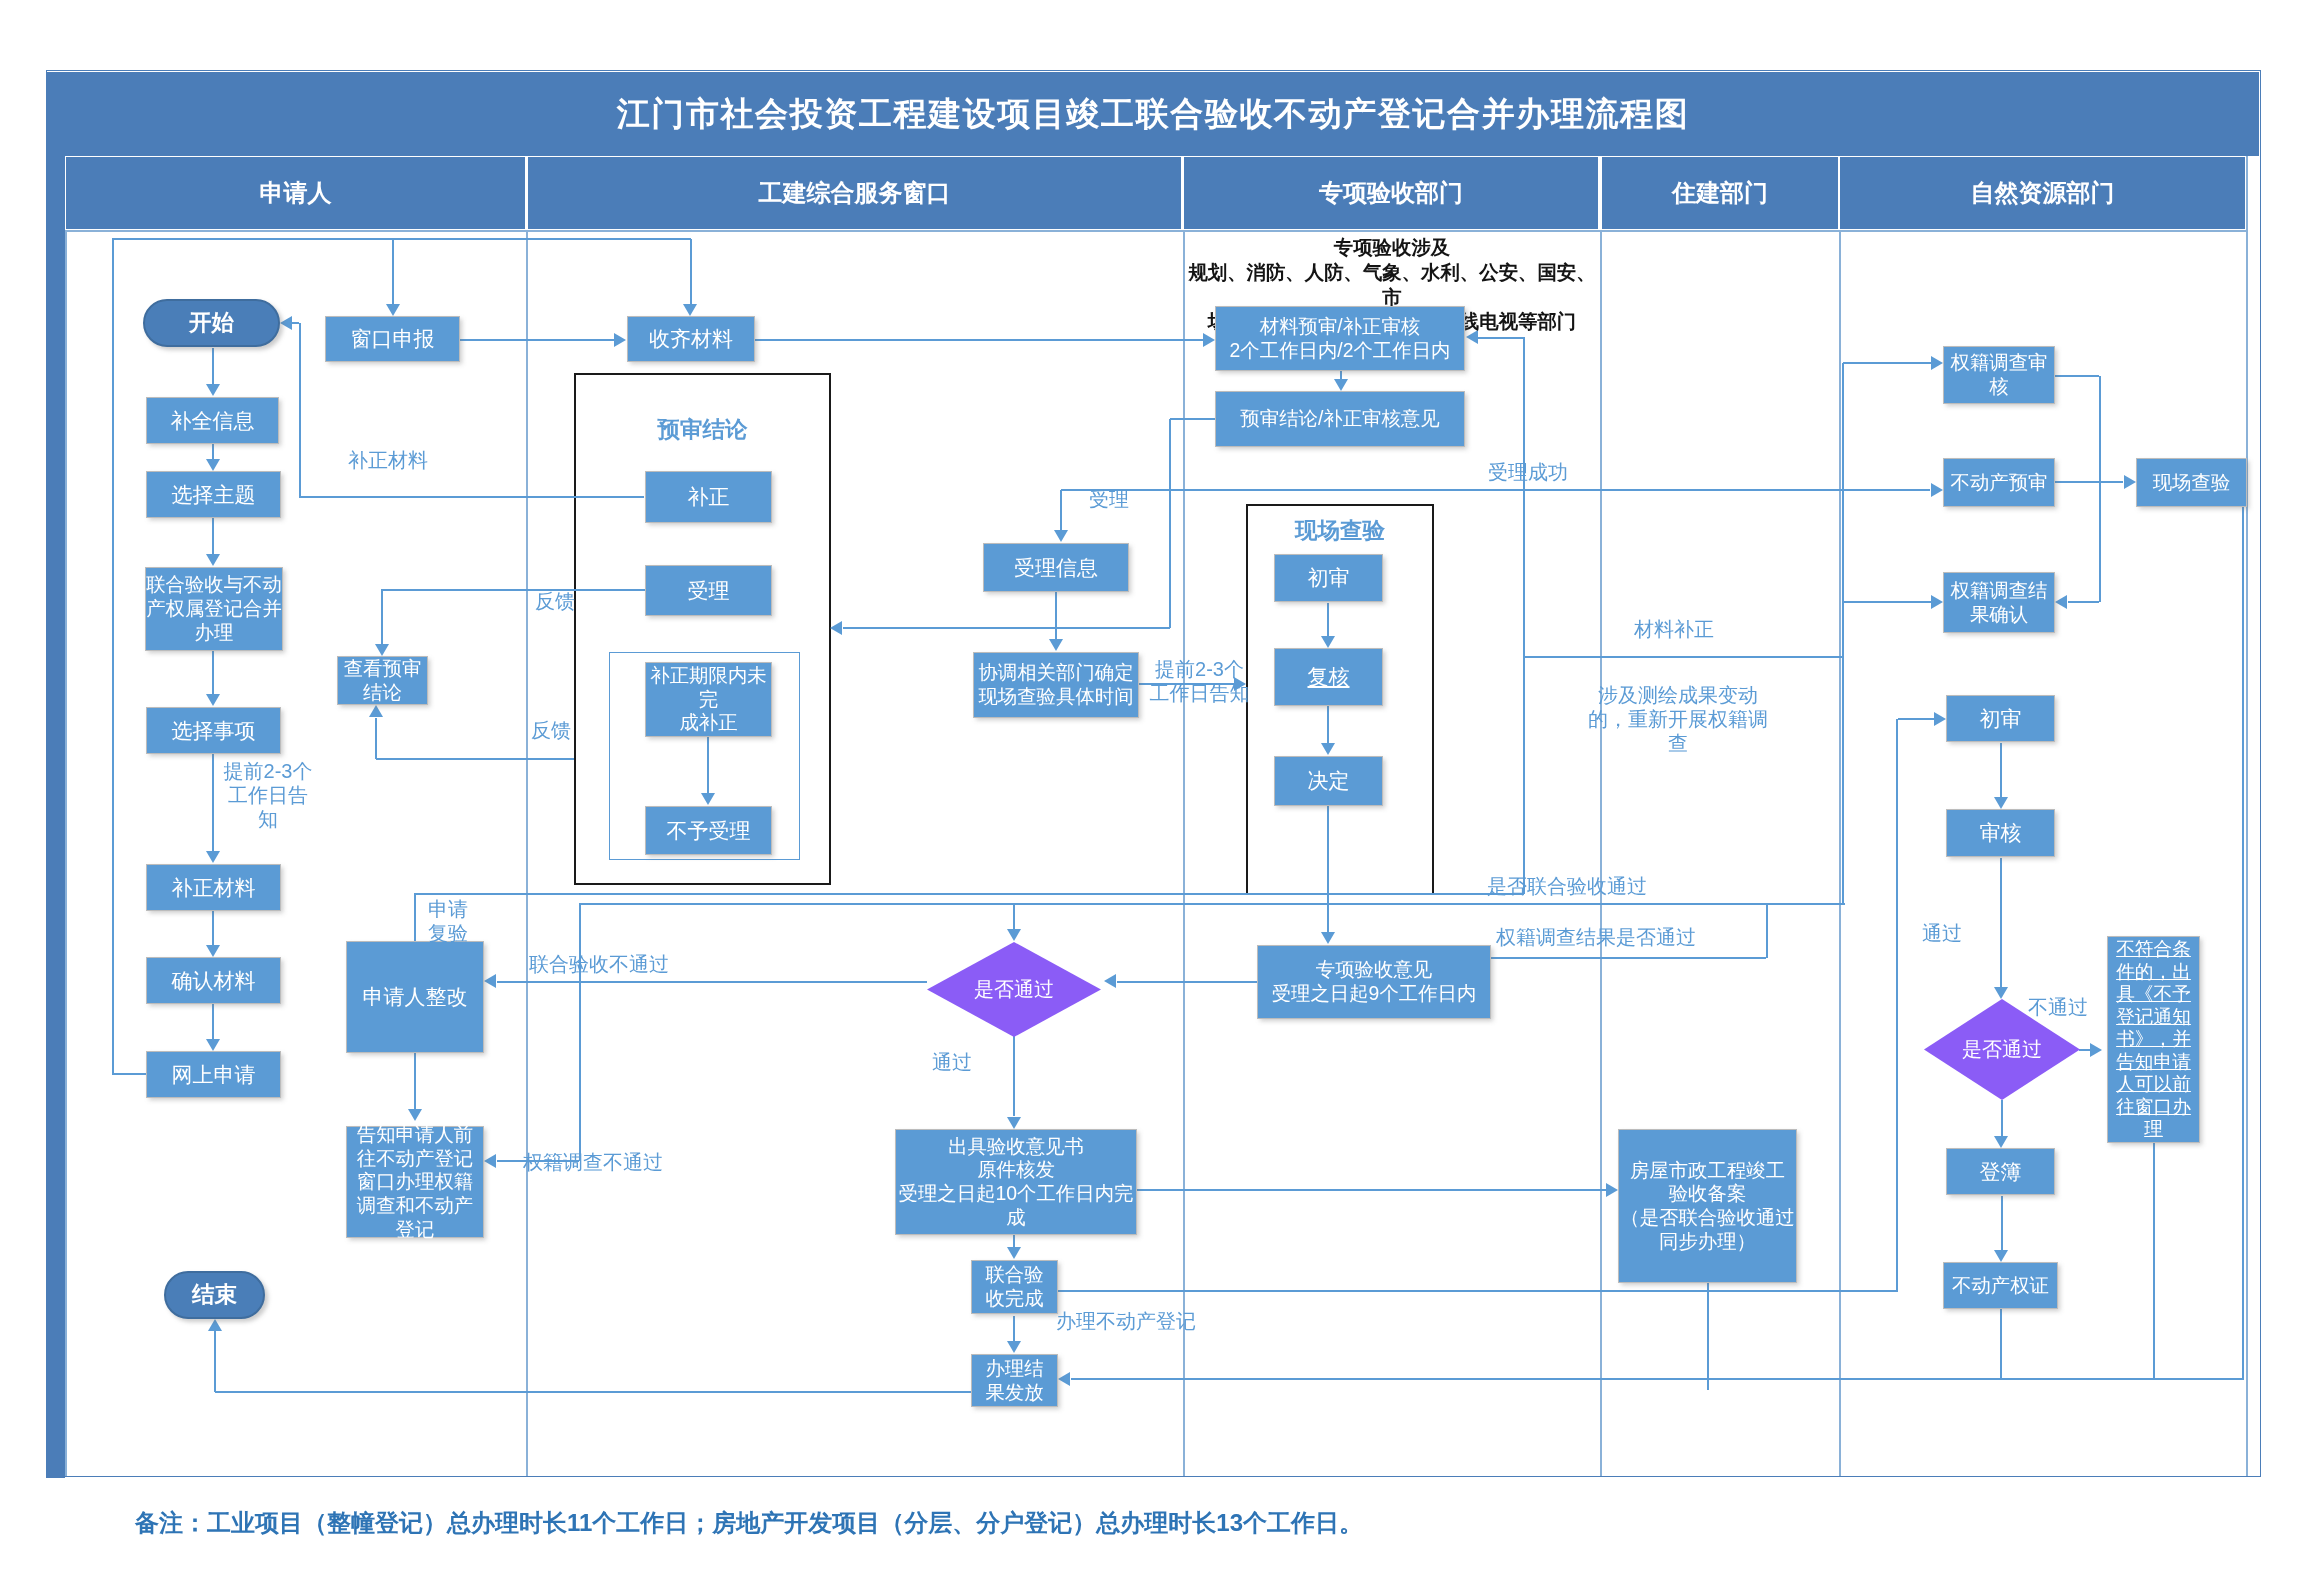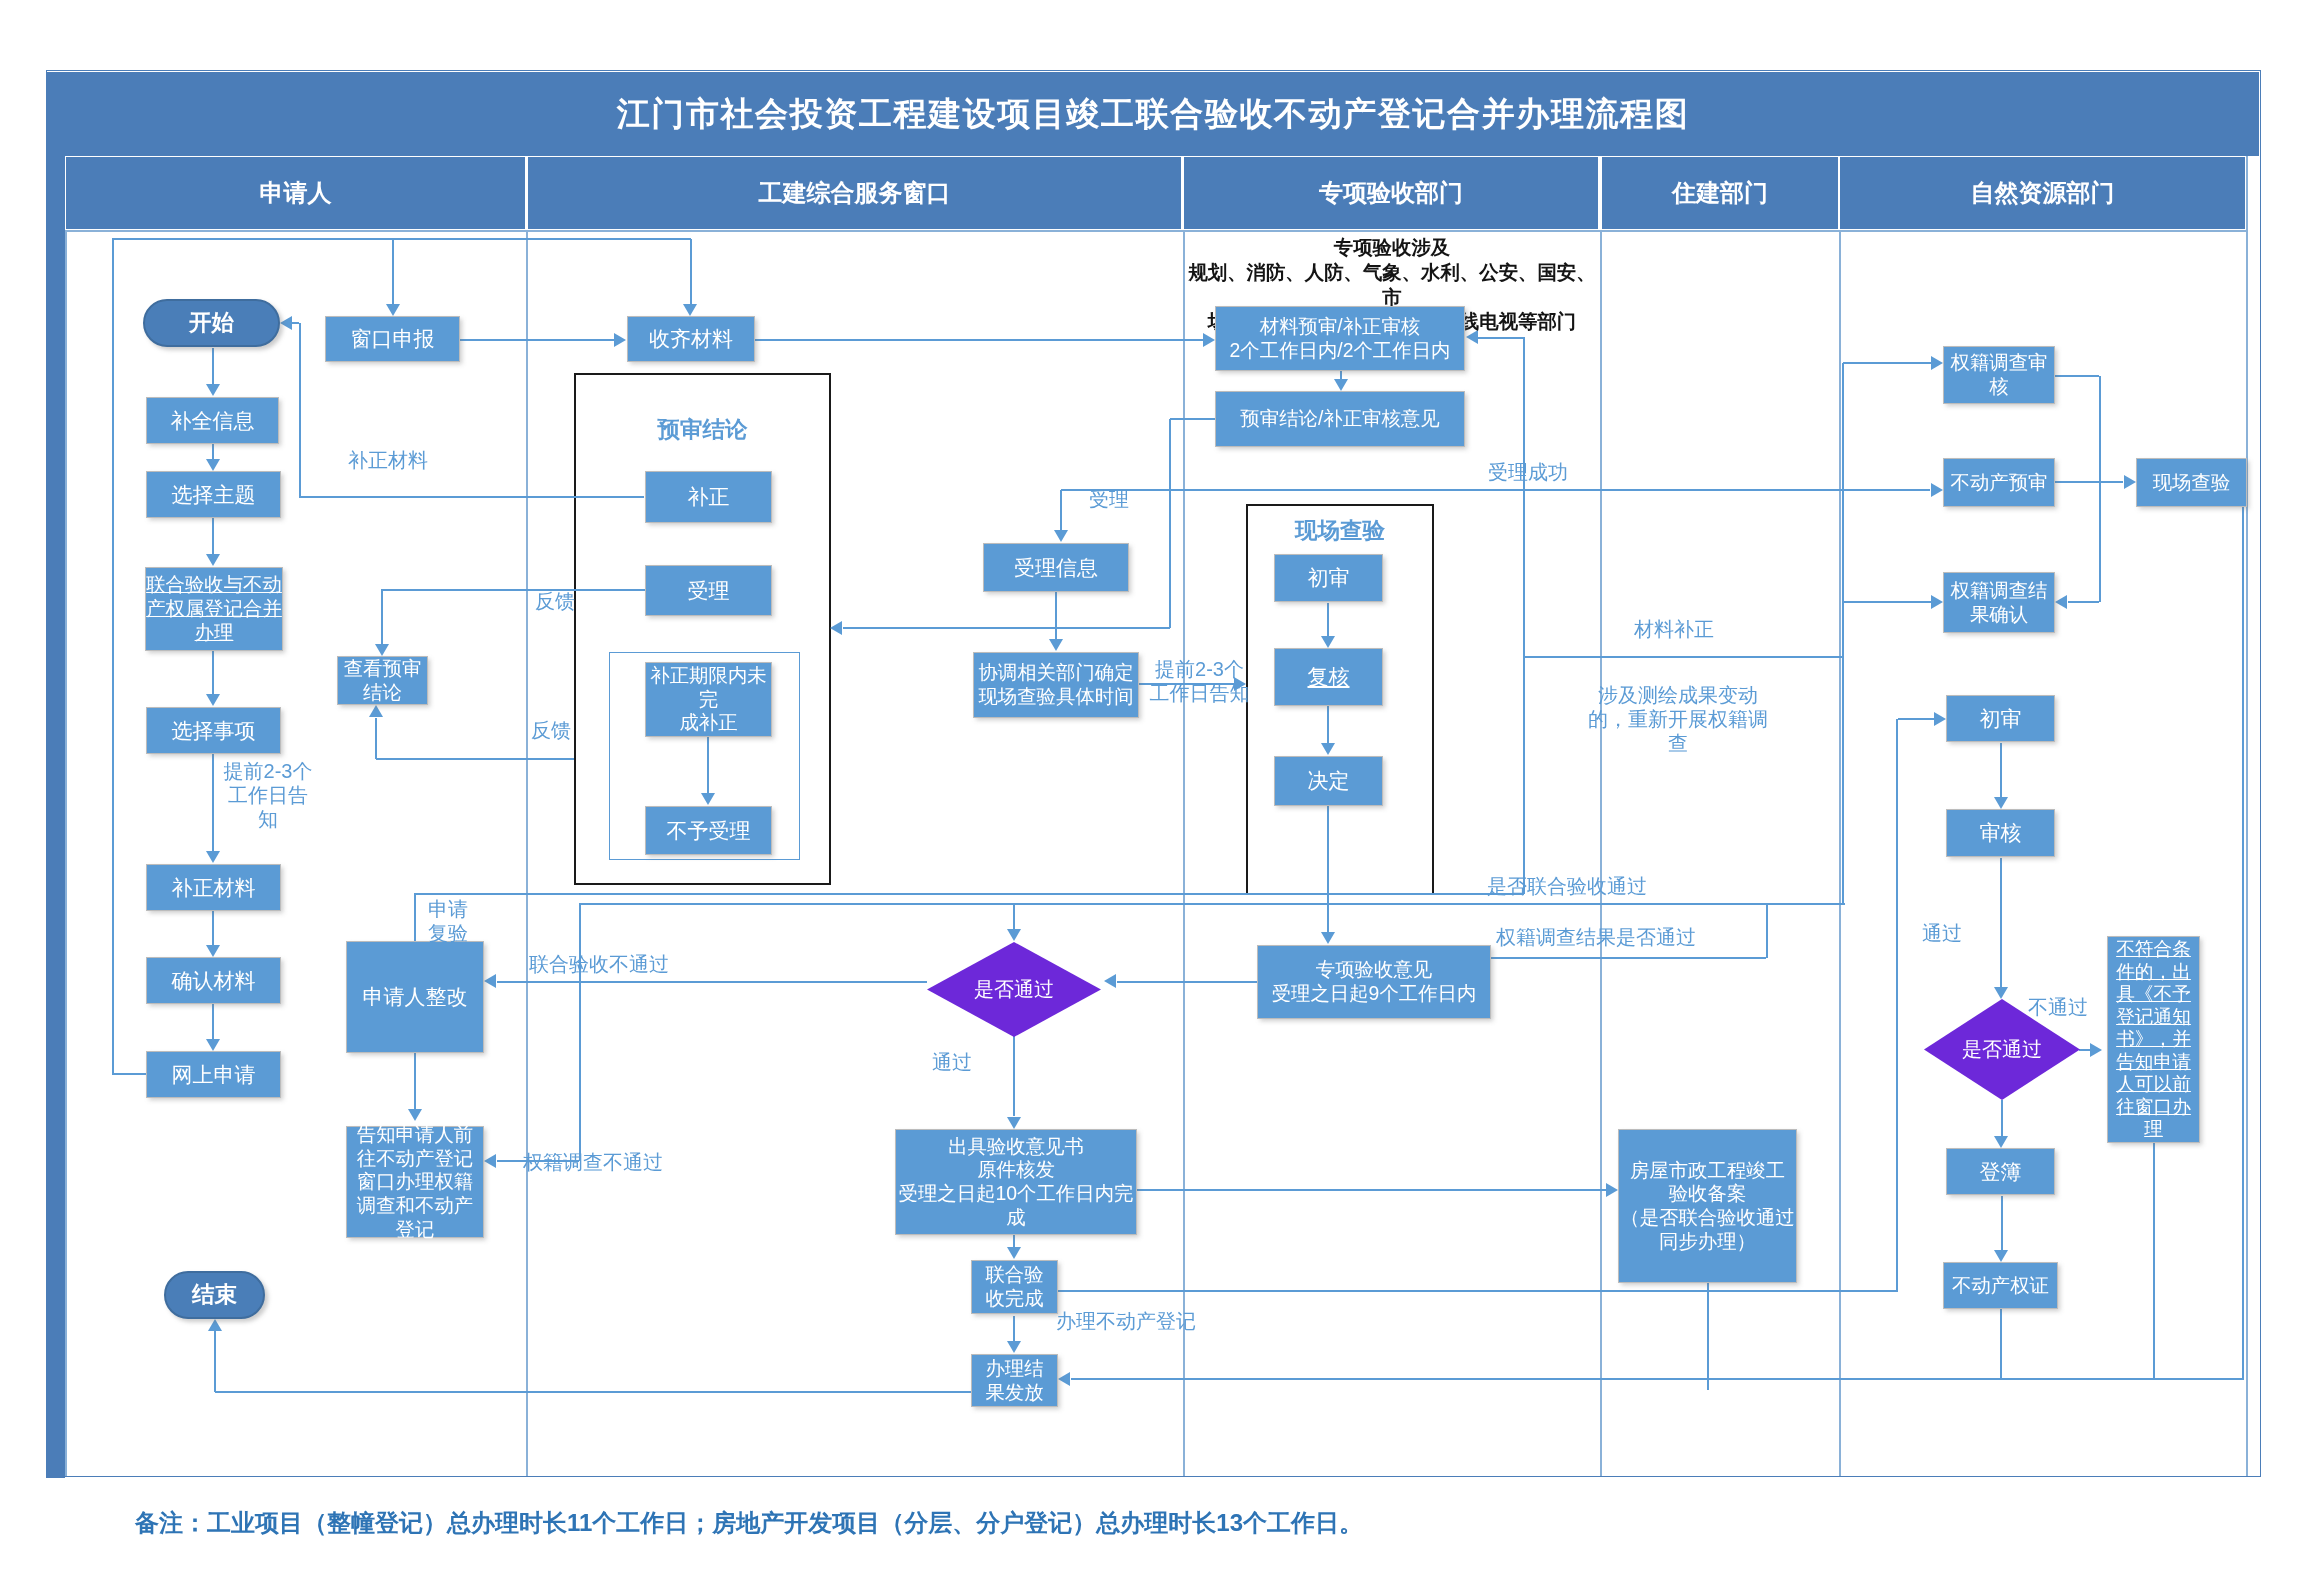--- a/index.html
+++ b/index.html
@@ -15,21 +15,21 @@
   .vl{position:absolute;width:1.6px;background:#8ab1d8;}
   .hl{position:absolute;height:1.6px;background:#8ab1d8;}
   .container{position:absolute;background:#fff;border:2.3px solid #1a1a1a;box-sizing:border-box;}
   .container.inner{border:1.6px solid #5b9bd5;background:transparent;}
   .ctitle{position:absolute;color:#5b9bd5;font-size:22.5px;font-weight:600;text-align:center;}
   .node{position:absolute;background:#5b9bd5;border:1.6px solid #bcbcbc;box-sizing:border-box;
     color:#fff;font-size:21px;line-height:1.22;display:flex;align-items:center;justify-content:center;
     text-align:center;white-space:pre-line;box-shadow:3.1px 3.1px 4.7px rgba(110,110,110,.35);}
   .node.sm{font-size:19.4px;}
   .node.round{background:#4a7eb8;border:2.3px solid #3f6d9e;border-radius:26.4px;font-weight:700;font-size:22.5px;}
-  .node.diamond{background:#6d28d9;border:none;box-shadow:none;
+  .node.diamond{background:#8b5cf6;border:none;box-shadow:none;
     clip-path:polygon(50% 0,100% 50%,50% 100%,0 50%);font-size:20px;}
   .node.tall{font-size:18.7px;line-height:22.5px;text-decoration:underline;}
   .lbl{position:absolute;color:#5b9bd5;font-size:20px;line-height:1.2;white-space:pre-line;}
   .lbl.c{text-align:center;}
   .deptnote{position:absolute;color:#141414;font-size:19.4px;line-height:1.28;font-weight:600;
     text-align:center;white-space:pre-line;}
   .note{position:absolute;color:#2e74b5;font-size:24px;font-weight:600;}
   .sg{position:absolute;background:#5b9bd5;}
   .ar{position:absolute;width:0;height:0;border:7px solid transparent;}
   .ar.d{border-top:12.4px solid #5b9bd5;border-bottom:0;}
@@ -183,21 +183,21 @@
   <i class="ar d" style="left:1994px;top:797px;"></i>
   <i class="ar d" style="left:1994px;top:987px;"></i>
   <i class="ar r" style="left:2090px;top:1043px;"></i>
   <i class="ar d" style="left:1994px;top:1136px;"></i>
   <i class="ar d" style="left:1994px;top:1250px;"></i>
 
   <div class="node round" style="left:143px;top:299px;width:137px;height:48px;">开始</div>
   <div class="node" style="left:325px;top:316px;width:135px;height:46px;">窗口申报</div>
   <div class="node" style="left:146px;top:397px;width:133px;height:47px;">补全信息</div>
   <div class="node" style="left:146px;top:471px;width:135px;height:47px;">选择主题</div>
-  <div class="node sm" style="left:145px;top:567px;width:138px;height:84px;text-decoration:underline;">联合验收与不动
+  <div class="node sm" style="left:145px;top:567px;width:138px;height:84px;">联合验收与不动
 产权属登记合并
 办理</div>
   <div class="node" style="left:146px;top:707px;width:135px;height:47px;">选择事项</div>
   <div class="node" style="left:146px;top:864px;width:135px;height:47px;">补正材料</div>
   <div class="node" style="left:146px;top:957px;width:135px;height:47px;">确认材料</div>
   <div class="node" style="left:146px;top:1051px;width:135px;height:47px;">网上申请</div>
   <div class="node round" style="left:164px;top:1271px;width:101px;height:48px;">结束</div>
 
   <div class="node" style="left:627px;top:316px;width:128px;height:46px;">收齐材料</div>
   <div class="node" style="left:645px;top:471px;width:127px;height:52px;">补正</div>

